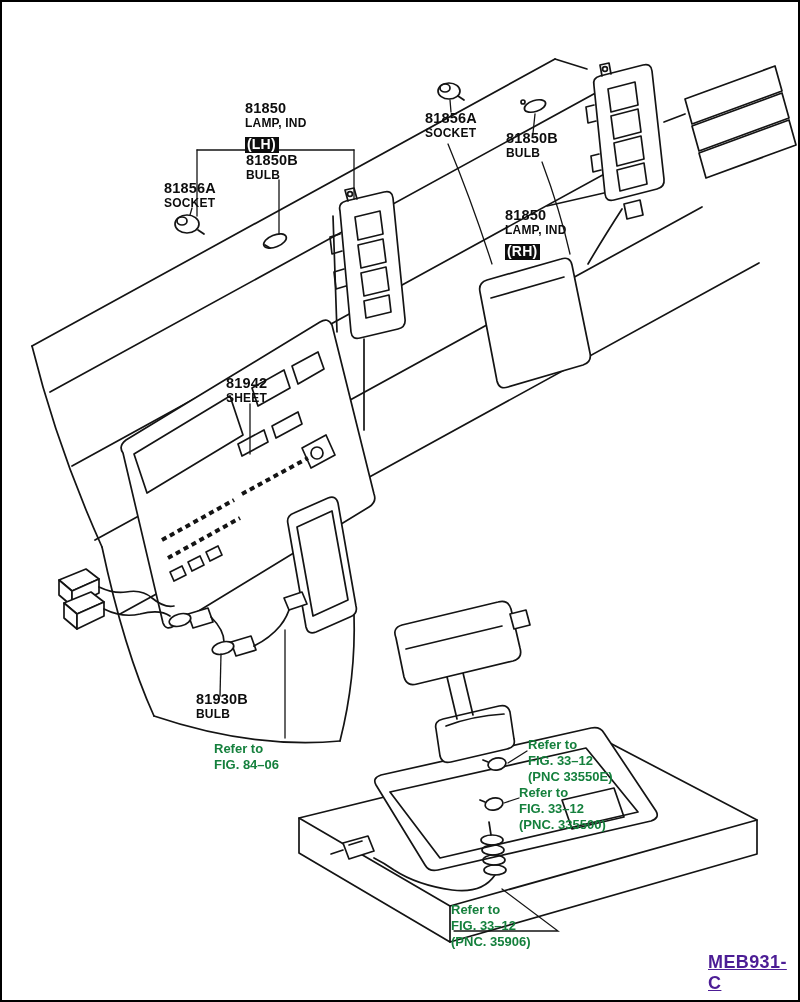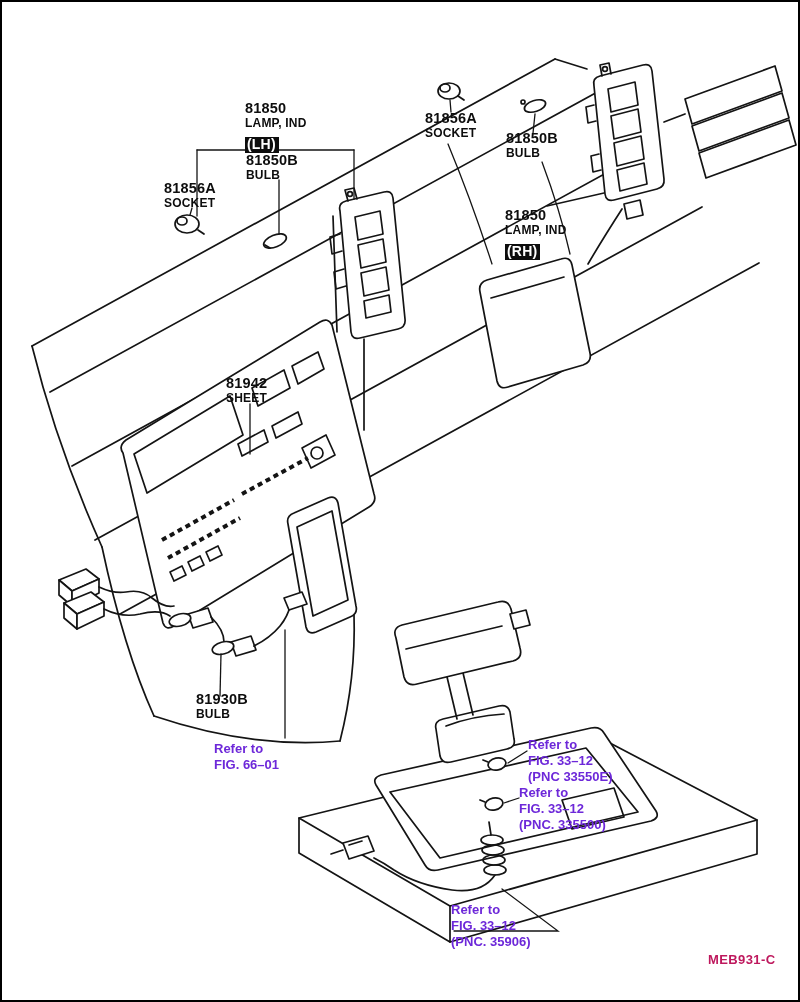--- a/index.html
+++ b/index.html
@@ -9,24 +9,24 @@
     font-family:"Liberation Sans",sans-serif;
   }
   svg{position:absolute;left:0;top:0;}
   .art{stroke:#141414;stroke-width:1.7;fill:none;stroke-linecap:round;stroke-linejoin:round;}
   .leader{stroke:#141414;stroke-width:1.3;fill:none;stroke-linecap:round;}
   .glyphrow{stroke:#141414;stroke-width:4;stroke-dasharray:5 4;fill:none;}
   .lbl{position:absolute;color:#0d0d0d;font-weight:bold;line-height:1.08;letter-spacing:.2px;}
   .pn{display:block;font-size:14.5px;}
   .sub{display:block;font-size:12px;}
   .tag{display:inline-block;font-size:14px;background:#0d0d0d;color:#ffffff;padding:0 3px 1px 2px;margin-top:7px;}
-  .ref{position:absolute;color:#6d28d9;font-weight:bold;font-size:13px;line-height:1.22;}
+  .ref{position:absolute;color:#15803d;font-weight:bold;font-size:13px;line-height:1.22;}
   .rl{display:block;}
   .pnc{display:block;font-size:13px;}
-  .code{position:absolute;color:#be185d;font-weight:bold;font-size:13px;letter-spacing:.4px;}
+  .code{position:absolute;color:#4c1d95;font-weight:bold;font-size:18px;letter-spacing:.4px;text-decoration:underline;}
 </style>
 </head>
 <body>
 
 <div class="stage">
 
   <svg width="800" height="1002" viewBox="0 0 800 1002">
 
     <g class="art">
       <path d="M30 344 L553 57"></path>
@@ -250,21 +250,21 @@
     <span class="sub">SHEET</span>
   </div>
 
   <div class="lbl" style="left:194px;top:690px;">
     <span class="pn">81930B</span>
     <span class="sub">BULB</span>
   </div>
 
   <div class="ref" style="left:212px;top:739px;">
     <span class="rl">Refer to</span>
-    <span class="rl">FIG. 66–01</span>
+    <span class="rl">FIG. 84–06</span>
   </div>
 
   <div class="ref" style="left:526px;top:735px;">
     <span class="rl">Refer to</span>
     <span class="rl">FIG. 33–12</span>
     <span class="pnc">(PNC 33550E)</span>
   </div>
 
   <div class="ref" style="left:517px;top:783px;">
     <span class="rl">Refer to</span>

